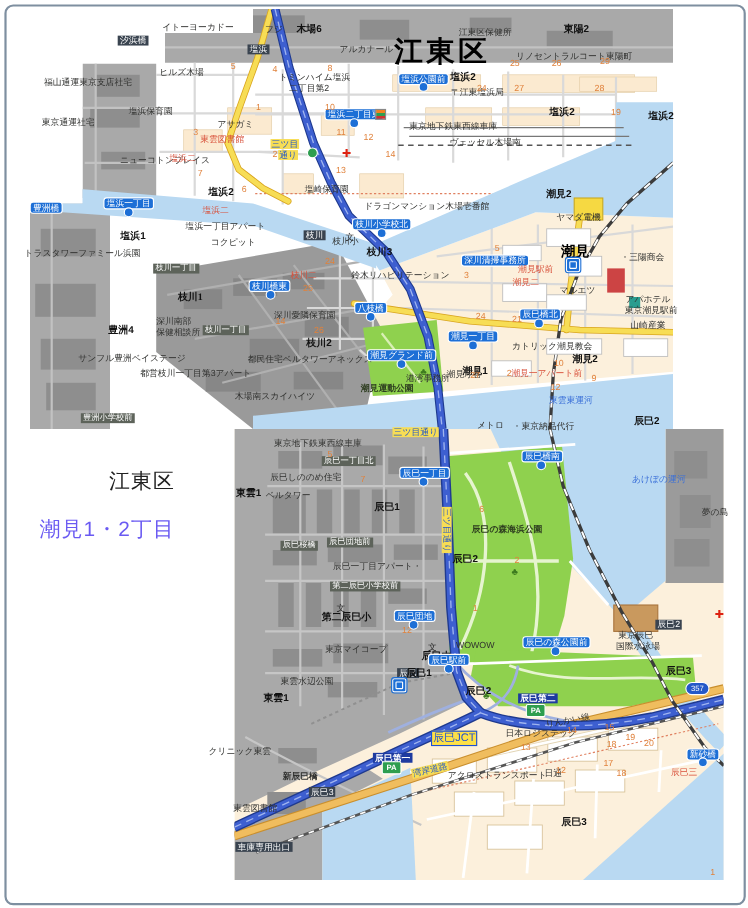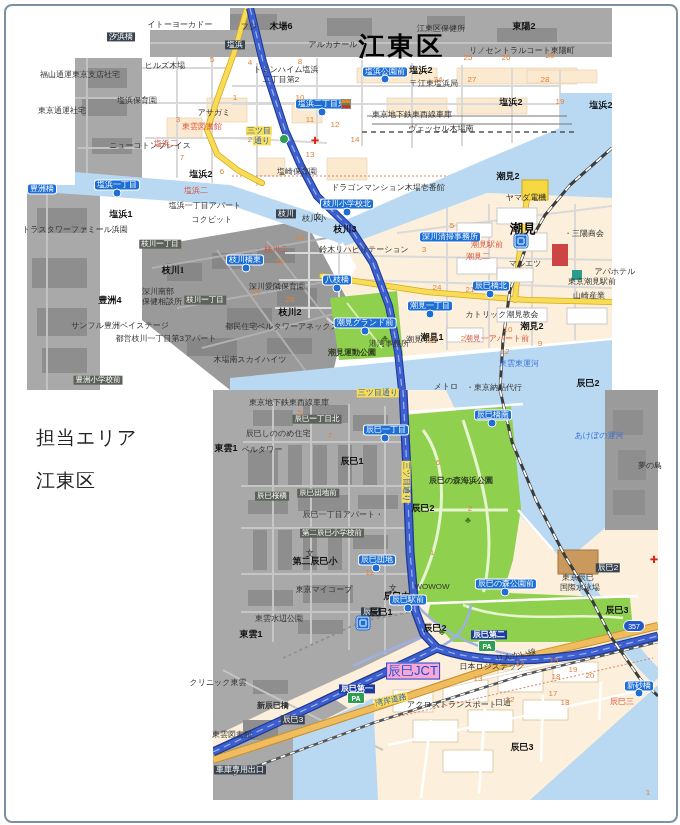--- a/index.html
+++ b/index.html
@@ -1,17 +1,17 @@
 <!DOCTYPE html>
 <html><head>
 <meta charset="utf-8">
 <style>
   html,body{margin:0;padding:0;background:#fff;}
   .frame{position:relative;width:670px;height:815px;margin:4px;border:2px solid #7e8fa0;border-radius:8px;background:#fff;overflow:hidden;
-         font-family:"Liberation Sans","DejaVu Sans",sans-serif;}
+         font-family:"Liberation Sans","DejaVu Sans",sans-serif;text-align:right;}
   .stage{position:absolute;left:-6px;top:-6px;width:680px;height:825px;}
   .piece{position:absolute;overflow:hidden;}
   #pieceA{left:27px;top:8px;width:585px;height:382px;
     clip-path:polygon(203px 0,585px 0,585px 382px,0 382px,0 177px,48px 177px,48px 50px,123px 50px,123px 22px,203px 22px);}
   #pieceB{left:213px;top:390px;width:445px;height:410px;}
   svg{display:block;}
   
   #labels{position:absolute;left:0;top:0;width:680px;height:825px;pointer-events:none;}
   .lb{position:absolute;transform:translate(-50%,-50%);white-space:nowrap;line-height:1.15;}
   .pl{font-size:8px;color:#30312f;}
@@ -19,21 +19,21 @@
   .big{font-size:26px;font-weight:bold;color:#000;letter-spacing:3px;}
   .bigst{font-size:13px;font-weight:bold;color:#000;}
   .rd{font-size:8px;color:#d8503a;}
   .num{font-size:8px;color:#e0823c;}
   .wat{font-size:8px;color:#3a6fd8;}
   .road{font-size:8px;color:#2458c8;background:#f7dd55;padding:0 1px;}
   .bl{font-size:8px;color:#fff;background:#1d6fd6;padding:0 2px;border-radius:2px;box-shadow:0 0 0 1px #fff;}
   .dk{font-size:8px;color:#fff;background:#3a4450;padding:0 2px;}
   .dkg{font-size:7.5px;color:#fff;background:#5d635a;padding:0 2px;}
   .nv{font-size:8px;font-weight:bold;color:#fff;background:#1e3ba0;padding:0 2px;}
-  .jct{font-size:13px;color:#1d4fd6;background:#f9a8d4;border:1px solid #1d4fd6;padding:0 1px;}
+  .jct{font-size:10px;color:#1d4fd6;background:#fde047;border:1px solid #1d4fd6;padding:0 1px;}
   .grl{font-size:8px;font-weight:bold;color:#2d3d1f;}
   
   .ic{position:absolute;transform:translate(-50%,-50%);display:flex;align-items:center;justify-content:center;}
   .ic-station-jr,.ic-station-metro{width:11px;height:11px;background:#1d6fd6;border:1.5px solid #fff;outline:1px solid #1d6fd6;border-radius:2px;}
   .ic-station-jr::after,.ic-station-metro::after{content:"";width:5px;height:5px;border:1.2px solid #fff;border-radius:1px;}
   .ic-pa{width:16px;height:10px;background:#2e9e4f;color:#fff;font-size:7px;font-weight:bold;border-radius:2px;border:1px solid #fff;}
   .ic-shield357{width:20px;height:10px;background:#2458c8;color:#fff;font-size:7px;border-radius:6px;border:1px solid #fff;}
   .ic-redcross{color:#d21; font-size:10px;font-weight:bold;}
   .ic-school{font-size:8px;color:#222;}
   .ic-tree{font-size:9px;color:#3c7a1e;}
@@ -371,33 +371,33 @@
         <div class="lb rd" style="left: 276px; top: 250px;">枝川二</div>
         <div class="lb pl" style="left: 364px; top: 250px;">鈴木リハビリテーション</div>
         <div class="lb pl" style="left: 277px; top: 287px;">深川愛隣保育園</div>
         <div class="lb bl" style="left: 337px; top: 280px;">八枝橋</div>
         <div class="lb pl" style="left: 158px; top: 292px;">深川南部</div>
         <div class="lb pl" style="left: 162px; top: 302px;">保健相談所</div>
         <div class="lb dkg" style="left: 205px; top: 300px;">枝川一丁目</div>
         <div class="lb bd" style="left: 110px; top: 300px;">豊洲4</div>
         <div class="lb bd" style="left: 290px; top: 312px;">枝川2</div>
         <div class="lb pl" style="left: 120px; top: 326px;">サンフル豊洲ベイステージ</div>
-        <div class="lb pl" style="left: 166px; top: 339px;">都営枝川一丁目第3アパート</div>
+        <div class="lb pl" style="left: 178px; top: 339px;">都営枝川一丁目第3アパート</div>
         <div class="lb pl" style="left: 282px; top: 327px;">都民住宅ベルタワーアネックス</div>
         <div class="lb pl" style="left: 250px; top: 360px;">木場南スカイハイツ</div>
         <div class="lb dkg" style="left: 98px; top: 380px;">豊洲小学校前</div>
         <div class="lb bd" style="left: 508px; top: 176px;">潮見2</div>
         <div class="lb pl" style="left: 526px; top: 198px;">ヤマダ電機</div>
         <div class="lb bigst" style="left: 523px; top: 229px;">潮見</div>
         <div class="lb pl" style="left: 584px; top: 234px;">・三陽商会</div>
         <div class="lb bl" style="left: 450px; top: 237px;">深川清掃事務所</div>
         <div class="lb rd" style="left: 487px; top: 245px;">潮見駅前</div>
         <div class="lb rd" style="left: 478px; top: 257px;">潮見二</div>
         <div class="lb pl" style="left: 525px; top: 264px;">マルエツ</div>
-        <div class="lb pl" style="left: 589px; top: 272px; margin-left: 26px;">アパホテル</div>
+        <div class="lb pl" style="left: 589px; top: 272px;">アパホテル</div>
         <div class="lb pl" style="left: 592px; top: 282px;">東京潮見駅前</div>
         <div class="lb bl" style="left: 491px; top: 286px;">辰巳橋北</div>
         <div class="lb pl" style="left: 589px; top: 296px;">山崎産業</div>
         <div class="lb bl" style="left: 430px; top: 306px;">潮見一丁目</div>
         <div class="lb pl" style="left: 502px; top: 315px;">カトリック潮見教会</div>
         <div class="lb bd" style="left: 432px; top: 337px;">潮見1</div>
         <div class="lb rd" style="left: 497px; top: 339px;">潮見一アパート前</div>
         <div class="lb bd" style="left: 532px; top: 326px;">潮見2</div>
         <div class="lb bl" style="left: 365px; top: 323px;">潮見グランド前</div>
         <div class="lb grl" style="left: 352px; top: 353px;">潮見運動公園</div>
@@ -448,21 +448,21 @@
         <div class="lb dk" style="left: 293px; top: 720px;">辰巳3</div>
         <div class="lb pl" style="left: 452px; top: 705px;">アクロストランスポート</div>
         <div class="lb pl" style="left: 503px; top: 703px;">日通</div>
         <div class="lb bd" style="left: 522px; top: 747px;">辰巳3</div>
         <div class="lb bd" style="left: 617px; top: 610px;">辰巳3</div>
         <div class="lb bl" style="left: 639px; top: 686px;">新砂橋</div>
         <div class="lb rd" style="left: 622px; top: 702px;">辰巳三</div>
         <div class="lb dk" style="left: 240px; top: 770px;">車庫専用出口</div>
         <div class="lb pl" style="left: 578px; top: 578px;">東京辰巳</div>
         <div class="lb pl" style="left: 580px; top: 588px;">国際水泳場</div>
-        <div class="lb bl" style="left: 493px; top: 415px; text-decoration: underline;">辰巳橋南</div>
+        <div class="lb bl" style="left: 493px; top: 415px;">辰巳橋南</div>
         <div class="lb dk" style="left: 608px; top: 568px;">辰巳2</div>
         <div class="lb num" style="left: 250px; top: 63px;">4</div>
         <div class="lb num" style="left: 212px; top: 60px;">5</div>
         <div class="lb num" style="left: 300px; top: 62px;">8</div>
         <div class="lb num" style="left: 468px; top: 58px;">25</div>
         <div class="lb num" style="left: 506px; top: 58px;">26</div>
         <div class="lb num" style="left: 550px; top: 56px;">29</div>
         <div class="lb num" style="left: 438px; top: 80px;">24</div>
         <div class="lb num" style="left: 472px; top: 80px;">27</div>
         <div class="lb num" style="left: 545px; top: 80px;">28</div>
@@ -532,18 +532,18 @@
         <div class="ic ic-busstop" style="left: 385px; top: 438px;"></div>
         <div class="ic ic-busstop" style="left: 408px; top: 608px;"></div>
         <div class="ic ic-busstop" style="left: 505px; top: 592px;"></div>
         <div class="ic ic-busstop" style="left: 376px; top: 568px;"></div>
         <div class="ic ic-busstop" style="left: 492px; top: 423px;"></div>
         <div class="ic ic-busstop" style="left: 639px; top: 693px;"></div>
         <div class="ic ic-busstop" style="left: 385px; top: 79px;"></div>
       </div>
 
     <div class="panel">
-      <div class="p-line">担当エリア</div>
       <div class="p-line">江東区</div>
+      <div class="p-line p-blue">潮見1・2丁目</div>
     </div>
 
   </div>
 </div>
 
 </body></html>

